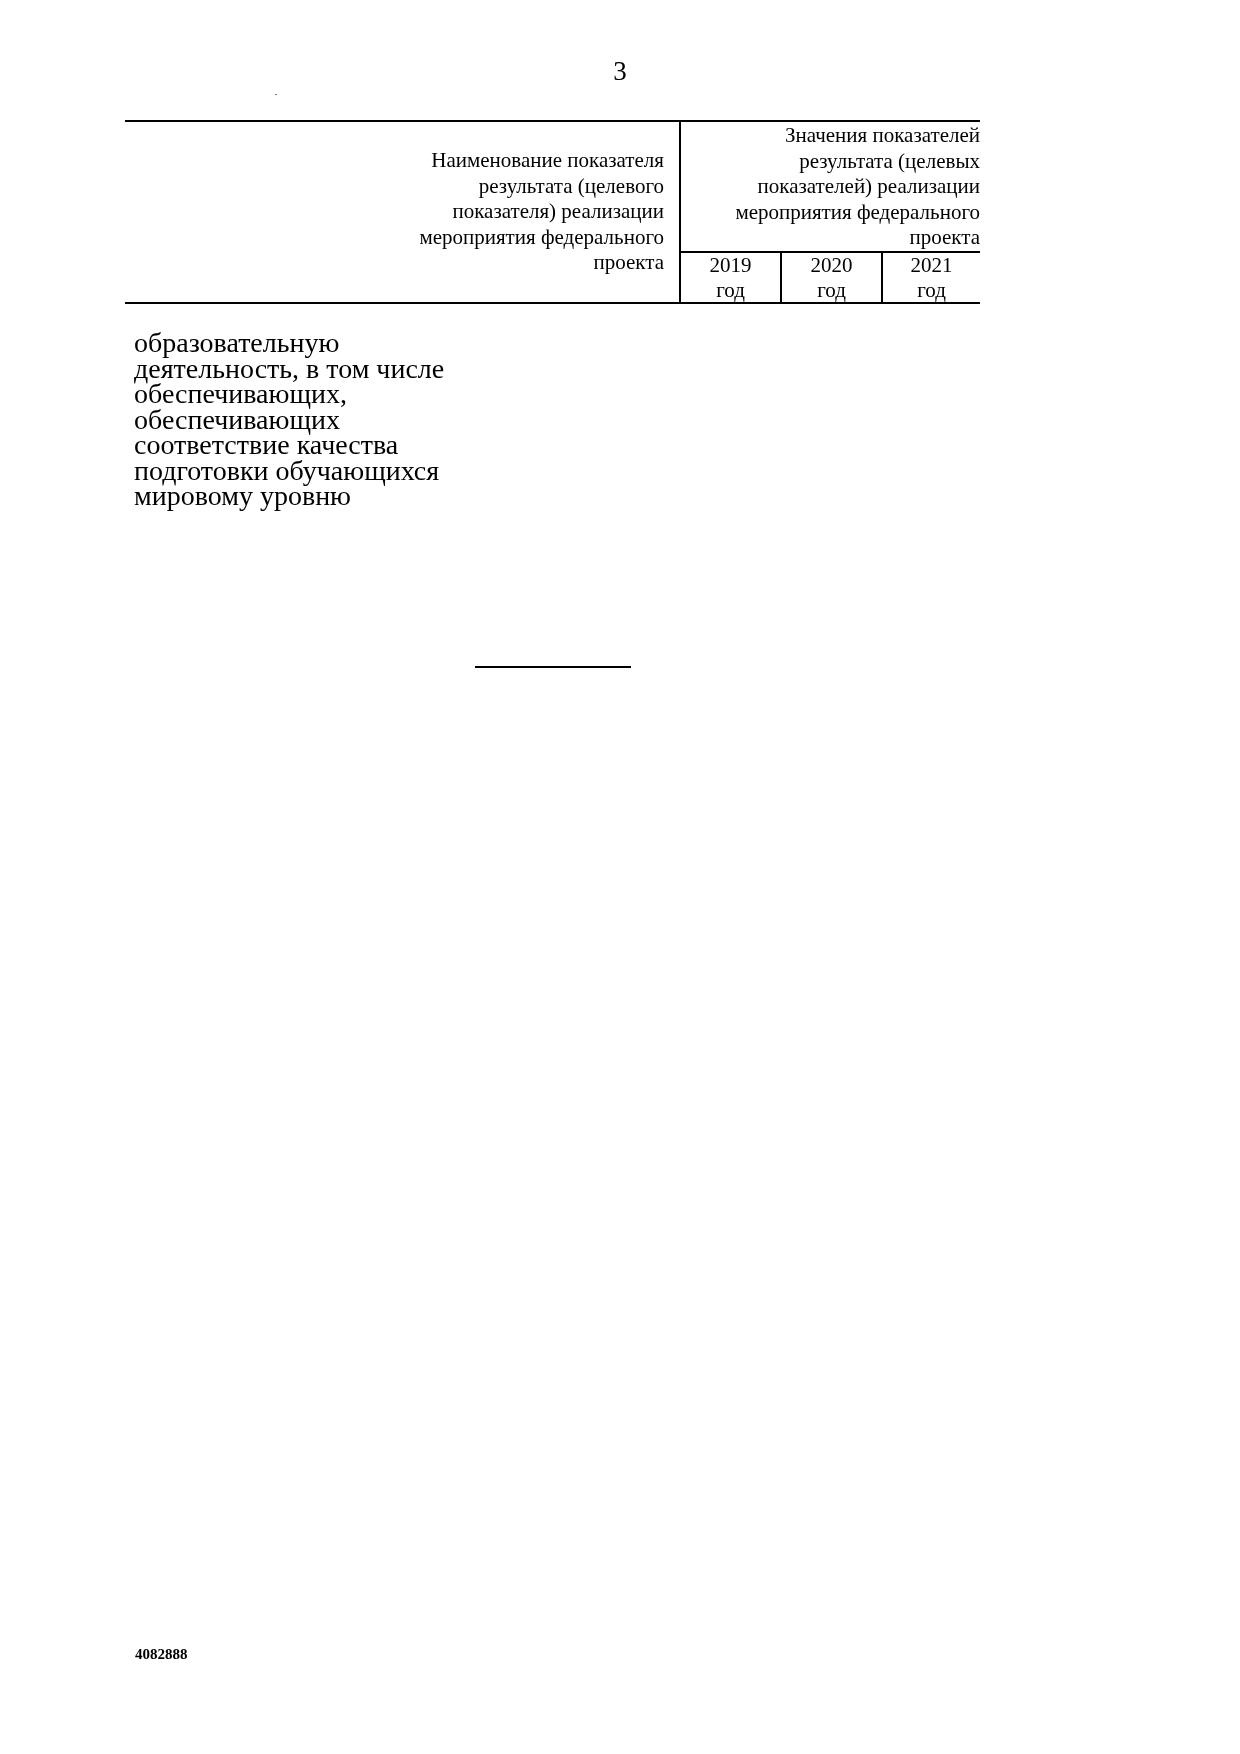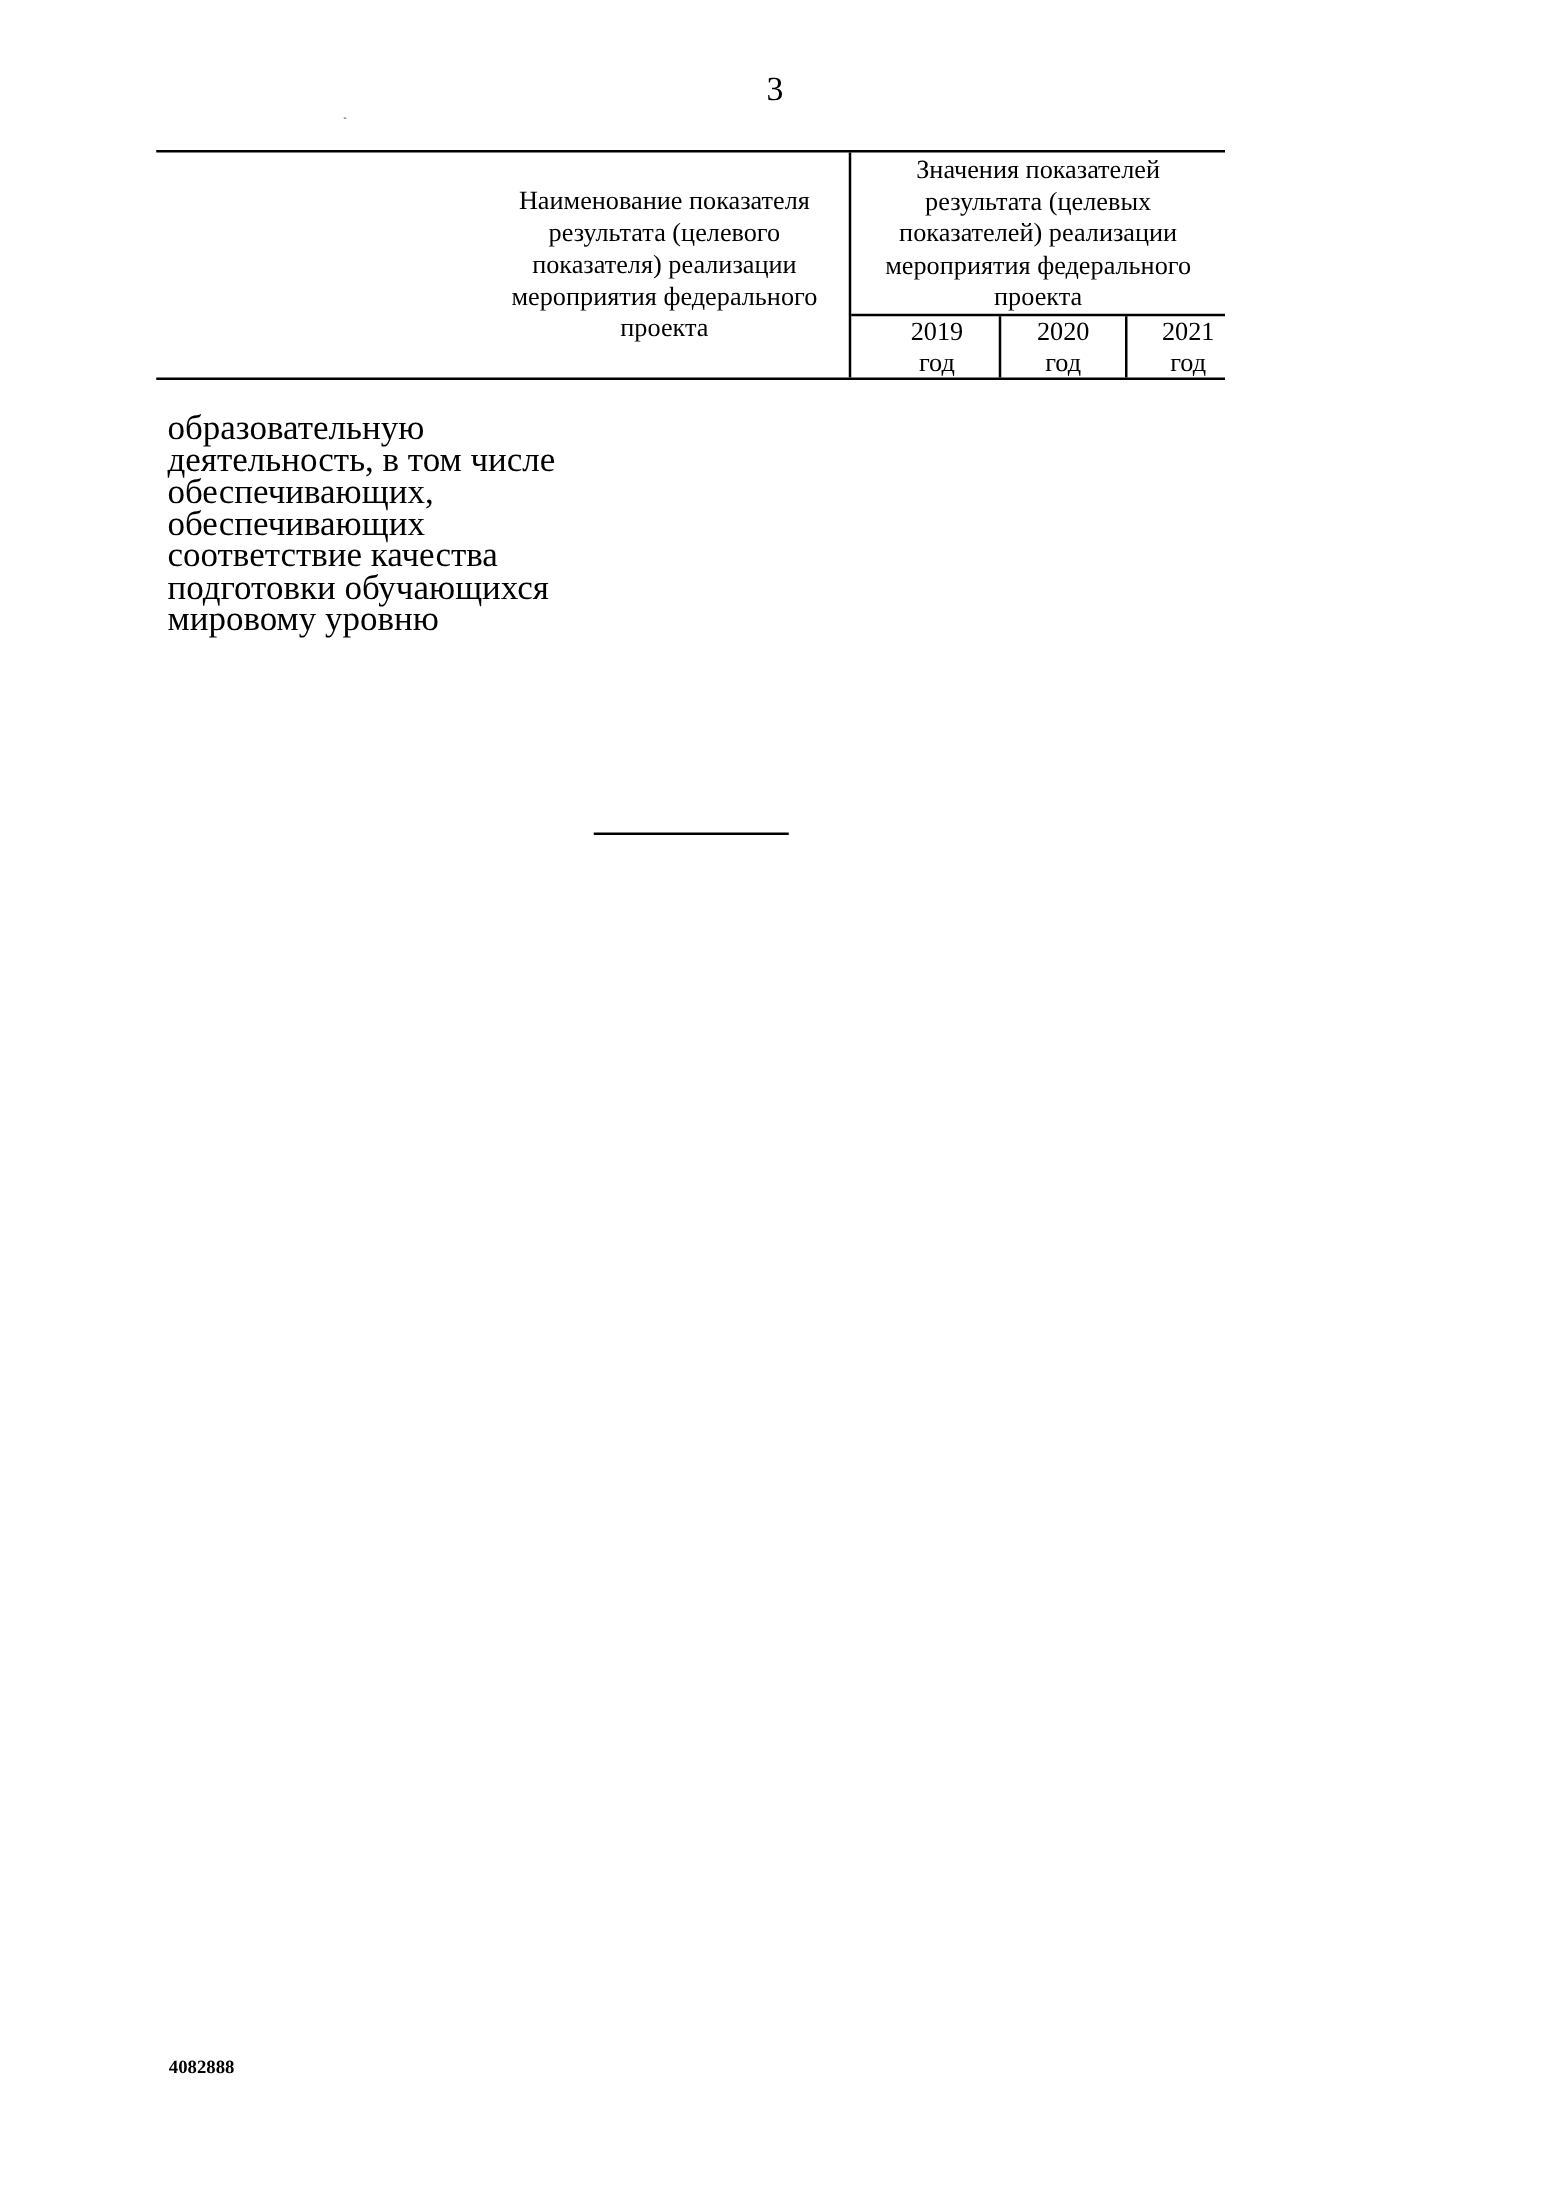--- a/index.html
+++ b/index.html
@@ -3,28 +3,28 @@
   <meta charset="utf-8">
   <style>
     html, body { margin: 0; padding: 0; background: #ffffff; }
     body { width: 1240px; height: 1754px; position: relative; overflow: hidden;
            font-family: "Liberation Serif", "DejaVu Serif", serif; color: #000; }
     .page-number { position: absolute; left: 0; width: 1240px; top: 56px; text-align: center;
                    font-size: 27px; }
     .stray-dot { position: absolute; left: 275px; top: 94px; width: 2px; height: 1px; background: #777; }
     .hdr-table { position: absolute; left: 125px; top: 120px; width: 855px; height: 180px;
                  border-top: 2px solid #000; border-bottom: 2px solid #000; }
-    .cell { position: absolute; text-align: center; font-size: 21px; line-height: 25.5px; }
+    .cell { position: absolute; text-align: right; font-size: 21px; line-height: 25.5px; }
     .c1 { left: 0; top: 0; width: 272px; height: 180px; border-right: 2px solid #000; }
     .c2 { left: 274px; top: 0; width: 280px; height: 180px; border-right: 2px solid #000; }
     .c3 { left: 556px; top: 0; width: 299px; height: 129px; border-bottom: 2px solid #000; }
     .c1 .txt { position: absolute; left: 0; right: 0; top: 51px; }
     .c2 .txt { position: absolute; left: 0; right: 15px; top: 26px; }
     .c3 .txt { position: absolute; left: 0; right: 0; top: 1px; }
-    .yr { position: absolute; top: 131px; height: 49px; text-align: center; font-size: 21px; line-height: 25px; margin-left: 19px; }
+    .yr { position: absolute; top: 131px; height: 49px; text-align: center; font-size: 21px; line-height: 25px; }
     .y1 { left: 556px; width: 99px; border-right: 2px solid #000; }
     .y2 { left: 657px; width: 99px; border-right: 2px solid #000; }
     .y3 { left: 758px; width: 97px; }
     .body-text { position: absolute; left: 134px; top: 330px; font-size: 28px; line-height: 25.5px; }
     .body-text div { white-space: nowrap; }
     .separator { position: absolute; left: 475px; top: 666px; width: 156px; height: 2px; background: #000; }
     .doc-code { position: absolute; left: 135px; top: 1646px; font-size: 15px; font-weight: bold; text-align: center; }
   </style>
 </head>
 <body>

